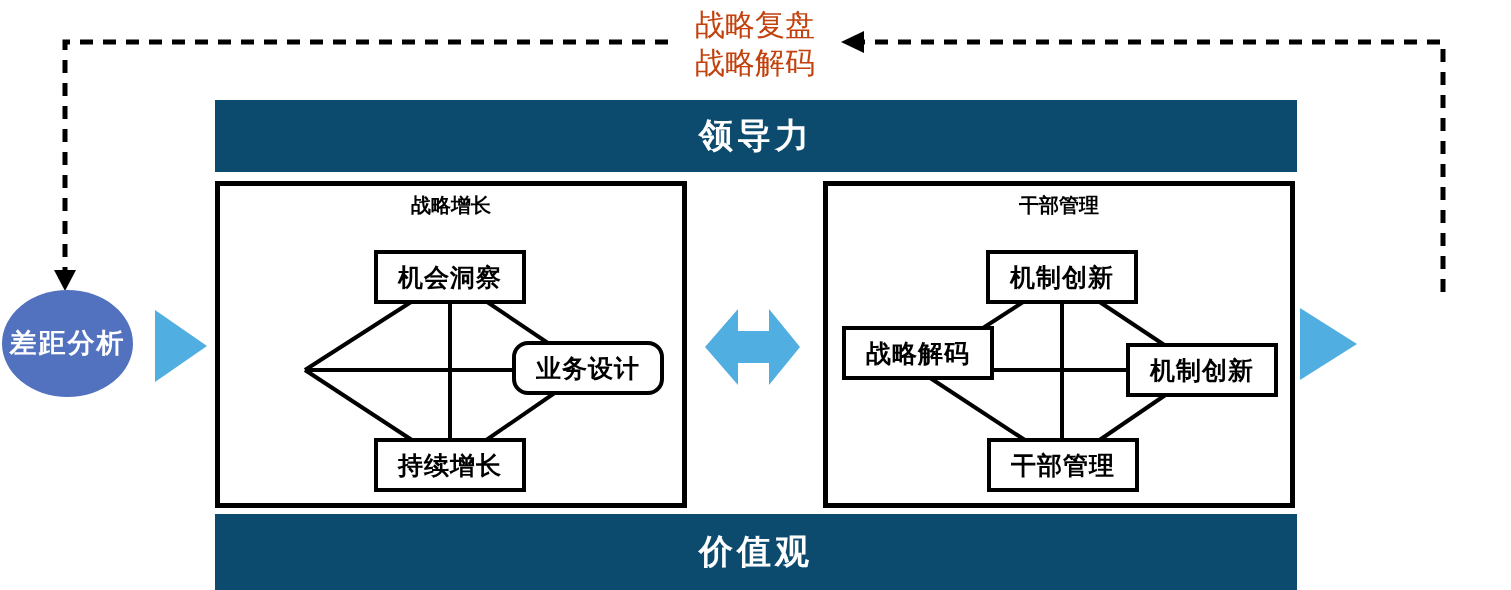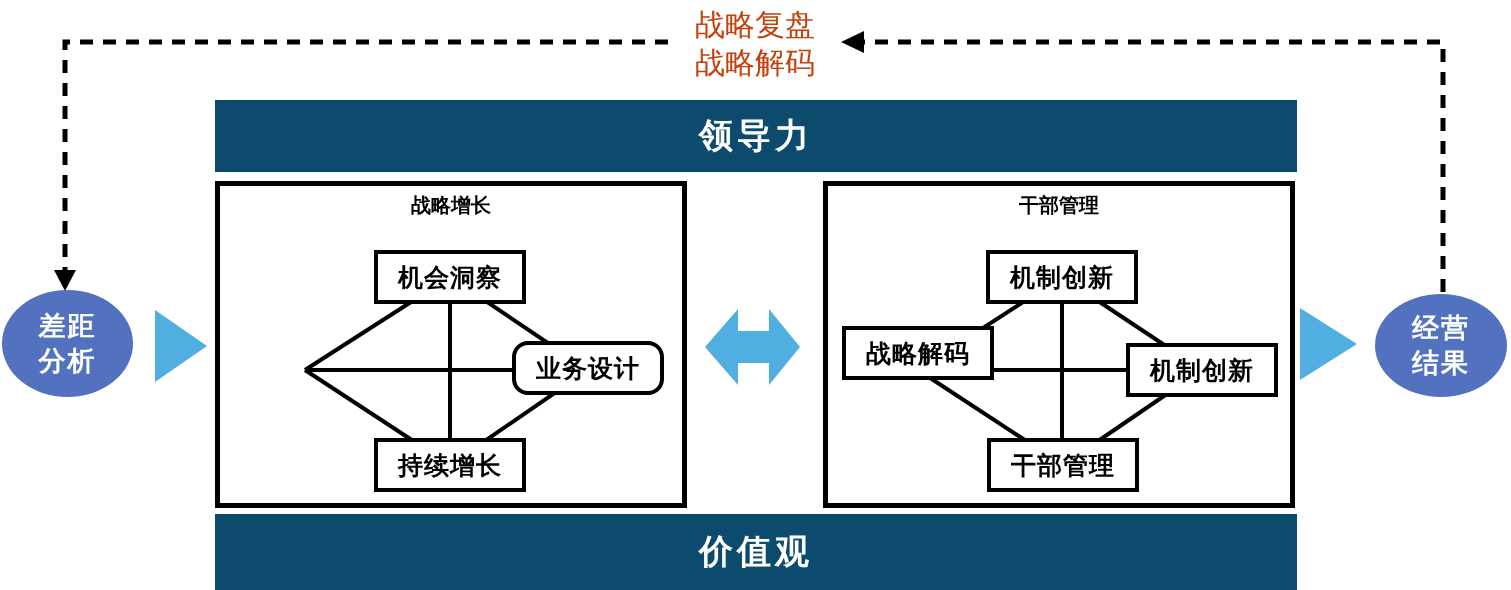--- a/index.html
+++ b/index.html
@@ -38,21 +38,21 @@
   #node-l-left   { left:229px; top:343px; }
   #node-l-right  { left:512px; top:341px;border-radius:16px; }
   #node-l-bottom { left:374px; top:438px; }
   
   #node-r-top    { left:986px;  top:250px; }
   #node-r-left   { left:842px;  top:326px; }
   #node-r-right  { left:1126px; top:343px; }
   #node-r-bottom { left:987px;  top:438px; }
   .ellipse {
     position:absolute; background:#5271BE; border-radius:50%;
-    display:flex; flex-direction:column; align-items:center; justify-content:center;
+    display:flex; align-items:center; justify-content:center;
     color:#ffffff; font-size:27px; font-weight:700; line-height:35px; letter-spacing:2px;
   }
   #gap-ellipse     { left:2px;    top:290px; width:131px; height:107px; }
   #results-ellipse { left:1375px; top:294px; width:132px; height:103px; }
   .loop-label {
     position:absolute; left:655px; top:6px; width:200px; text-align:center;
     font-size:30px; font-weight:400; color:#c2410c; line-height:38px;
   }
 </style>
 </head>
@@ -110,23 +110,19 @@
 
   <div class="node" id="node-r-top">机制创新</div>
   <div class="node" id="node-r-left">战略解码</div>
   <div class="node" id="node-r-right">机制创新</div>
   <div class="node" id="node-r-bottom">干部管理</div>
 
   <div class="ellipse" id="gap-ellipse">
     <span>差距</span>
     <span>分析</span>
   </div>
-  <div class="ellipse" id="results-ellipse">
-    <span>经营</span>
-    <span>结果</span>
-  </div>
 
   <div class="loop-label">
     <div>战略复盘</div>
     <div>战略解码</div>
   </div>
 
 </div>
 
 </body></html>

